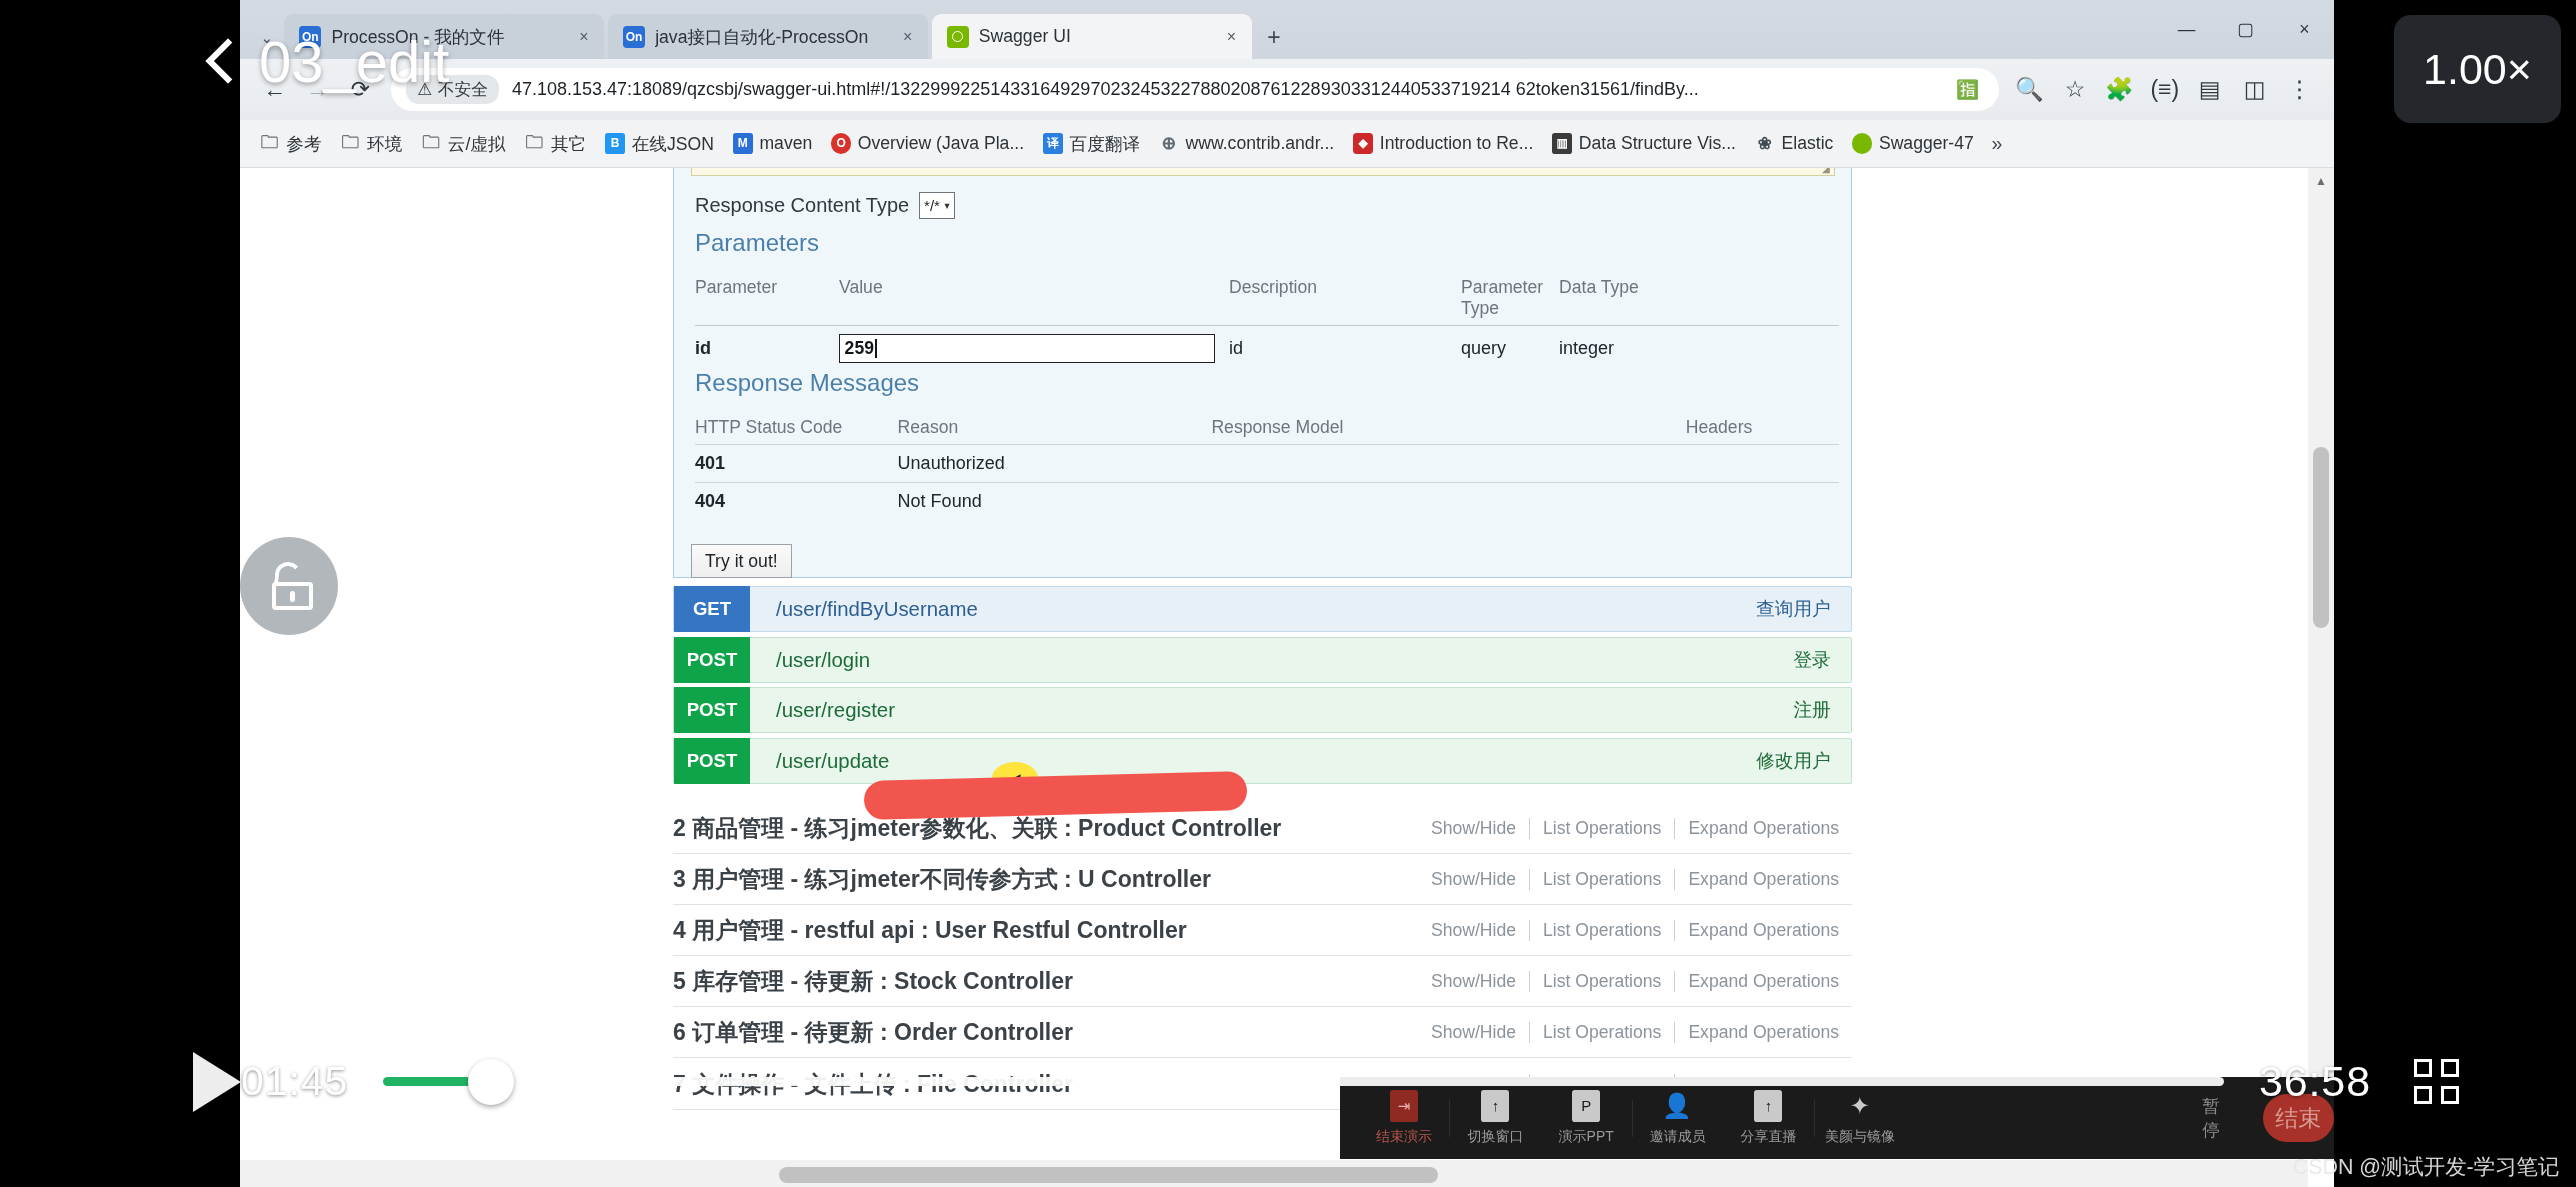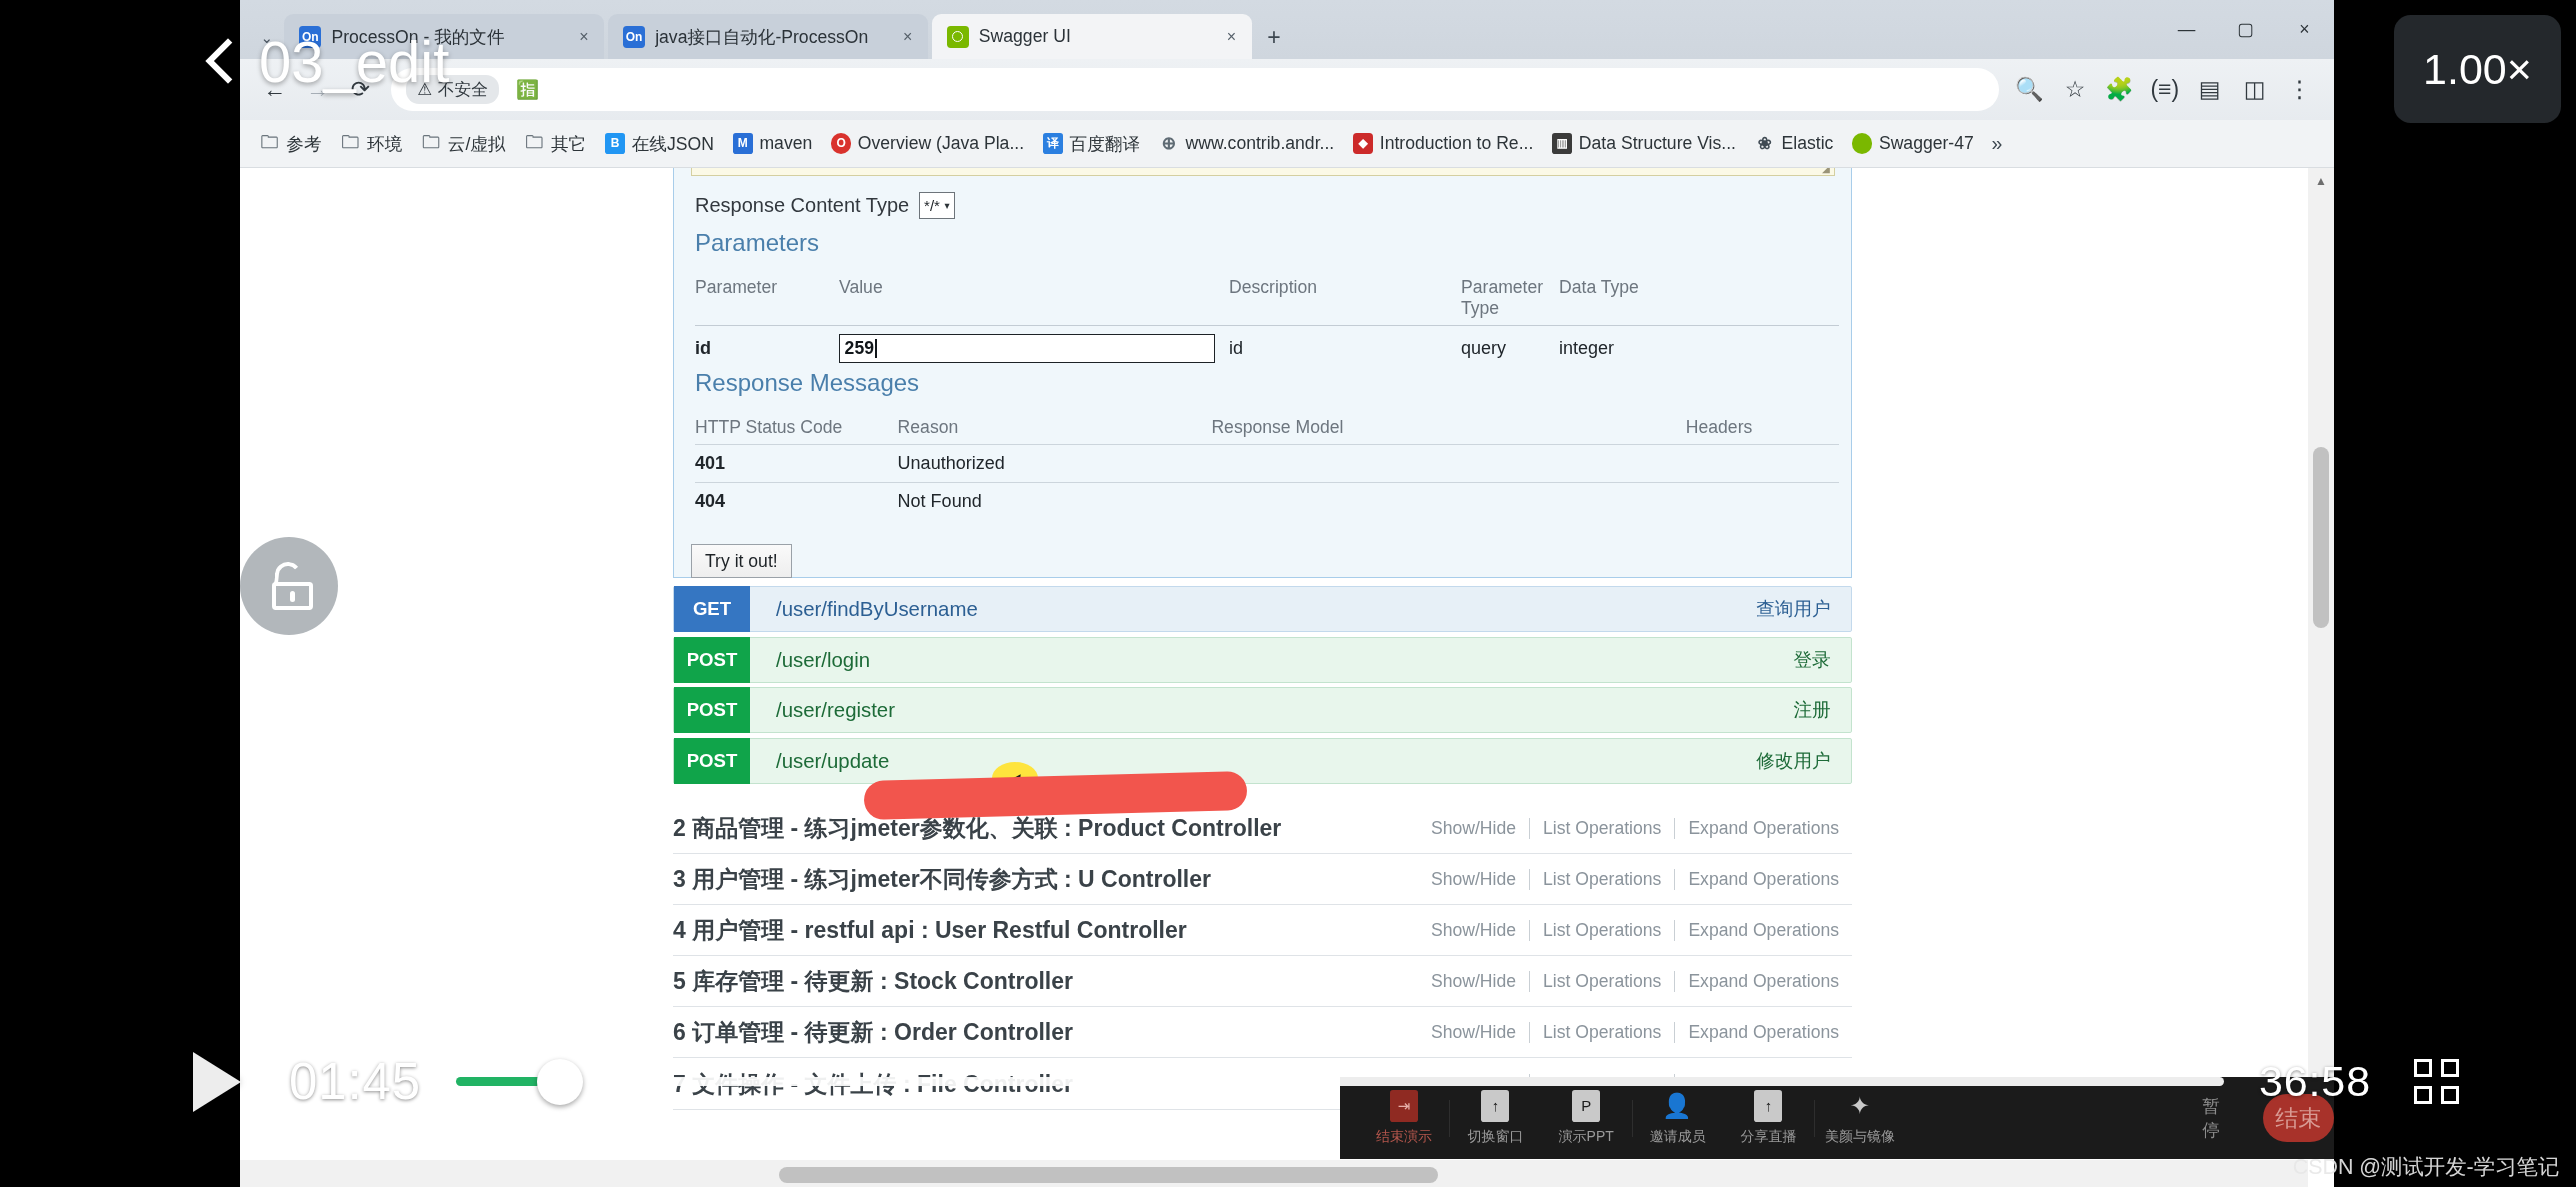--- a/index.html
+++ b/index.html
@@ -270,21 +270,21 @@
     position: absolute; left: 0; bottom: 51px; width: 2576px; height: 111px;
     display: flex; align-items: center; pointer-events: none;
   }
   .play-btn {
     margin-left: 193px; width: 0; height: 0;
     border-left: 48px solid rgba(255,255,255,.93);
     border-top: 30px solid transparent; border-bottom: 30px solid transparent;
     filter: drop-shadow(0 0 3.7px rgba(0,0,0,.35));
   }
   .time-cur {
-    margin-left: 48px; color: #fff; font-size: 51px; letter-spacing: 0.9px;
+    color: #fff; font-size: 41px; letter-spacing: 0.9px;
     text-shadow: 0 0.9px 3.7px rgba(0,0,0,.45);
   }
   .track {
     flex: 1 1 auto; height: 8.4px; margin: 0 35px; background: rgba(255,255,255,.92);
     border-radius: 4.6px; position: relative;
   }
   .track .played {
     position: absolute; left: 0; top: 0; height: 8.4px; width: 4.8%;
     background: #21b364; border-radius: 4.6px;
   }
@@ -403,20 +403,21 @@
 
       <div class="navbar">
         <div class="nav-btn">←</div>
         <div class="nav-btn disabled">→</div>
         <div class="nav-btn">⟳</div>
         <div class="omnibox">
           <div class="warn-chip">
             <span>⚠</span>
             <span>不安全</span>
           </div>
+          <div class="url-text">47.108.153.47:18089/qzcsbj/swagger-ui.html#!/13229992251433164929702324532278802087612289303312440533719214 62token31561/findBy...</div>
           <div class="omni-icon">🈯</div>
         </div>
         <div class="nav-right">
           <div class="nav-btn">🔍</div>
           <div class="nav-btn">☆</div>
           <div class="nav-btn">🧩</div>
           <div class="nav-btn">(≡)</div>
           <div class="nav-btn">▤</div>
           <div class="nav-btn">◫</div>
           <div class="nav-btn">⋮</div>

